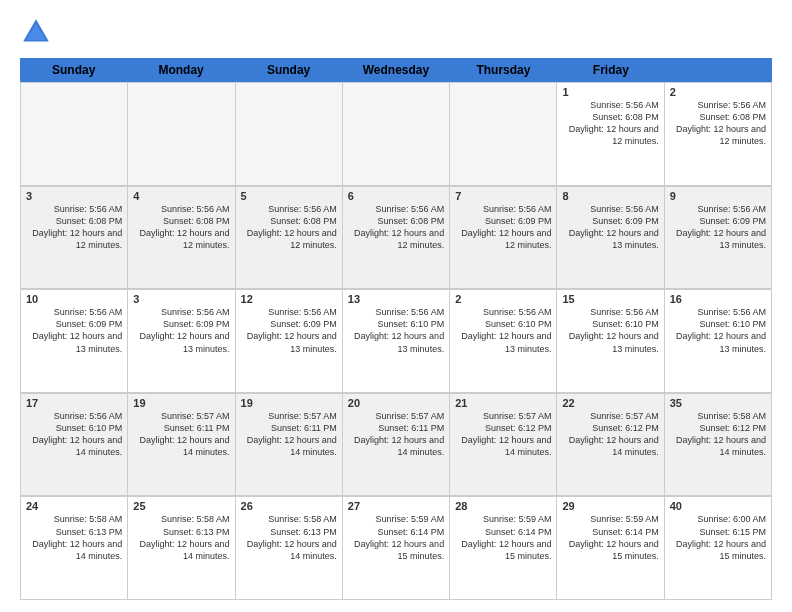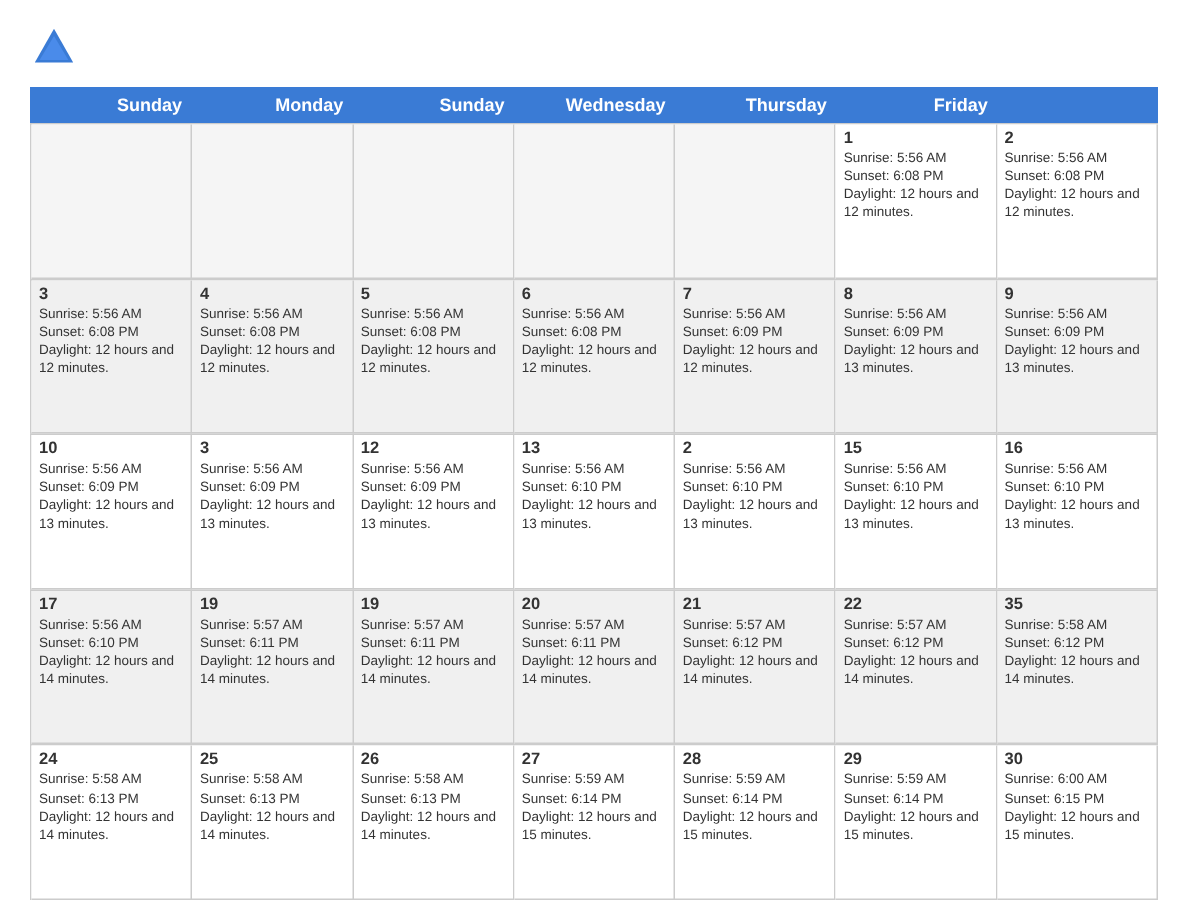--- a/index.html
+++ b/index.html
@@ -65,25 +65,25 @@
       flex: 1;
       display: flex;
       flex-direction: column;
     }
     .cal-header {
       display: grid;
       grid-template-columns: repeat(7, 1fr);
       background: #3a7bd5;
     }
     .cal-header-cell {
-      color: #ffffff;
+      color: #000000;
       font-size: 12px;
       font-weight: bold;
       padding: 5px 6px;
-      text-align: right;
+      text-align: center;
     }
     .cal-body {
       display: flex;
       flex-direction: column;
       flex: 1;
     }
     .cal-row {
       display: grid;
       grid-template-columns: repeat(7, 1fr);
       flex: 1;
@@ -109,20 +109,21 @@
     .day-num {
       font-size: 11px;
       font-weight: bold;
       display: block;
       margin-bottom: 1px;
     }
     .cell-info {
       font-size: 9px;
       line-height: 1.35;
       color: #333;
+      text-align: right;
     }
   </style>
 </head>
 <body>
 
 <div class="page">
   <div class="header">
     <div class="logo">
       <svg class="logo-icon" viewBox="0 0 40 40">
         <polygon points="20,4 36,32 4,32" fill="#3a7bd5"></polygon>
@@ -360,21 +361,21 @@
 and 15 minutes.</div>
           </div>
           <div class="cal-cell">
             <span class="day-num">29</span>
             <div class="cell-info">Sunrise: 5:59 AM
 Sunset: 6:14 PM
 Daylight: 12 hours
 and 15 minutes.</div>
           </div>
           <div class="cal-cell">
-            <span class="day-num">30</span>
+            <span class="day-num">40</span>
             <div class="cell-info">Sunrise: 6:00 AM
 Sunset: 6:15 PM
 Daylight: 12 hours
 and 15 minutes.</div>
           </div>
         </div>
       </div>
   </div>
 </div>
 

